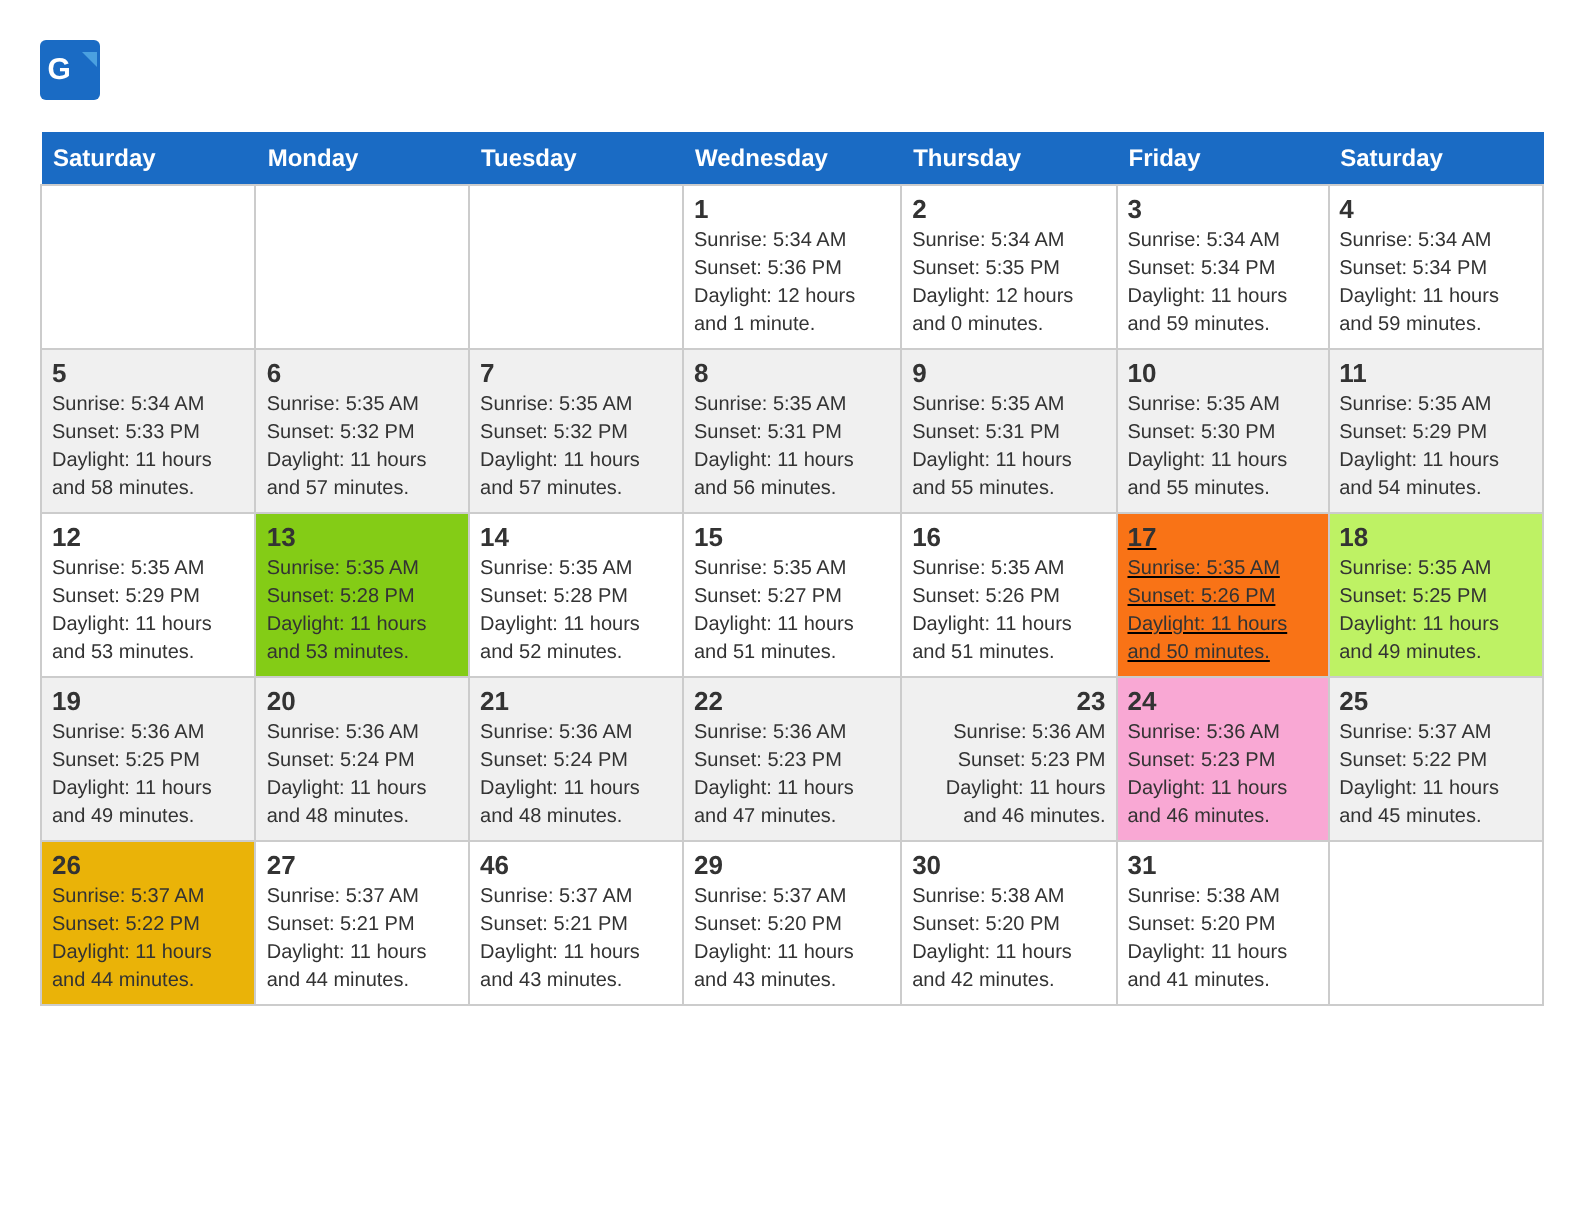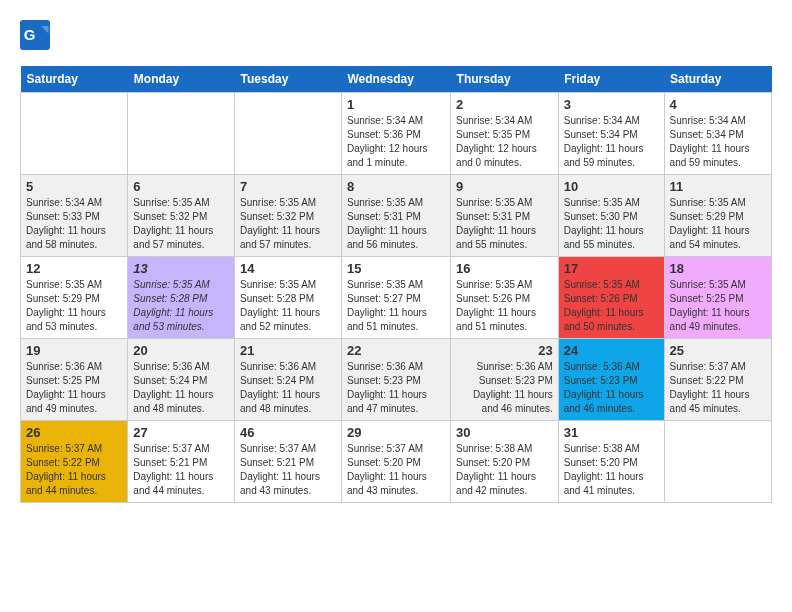--- a/index.html
+++ b/index.html
@@ -206,21 +206,21 @@
         </td>
       </tr>
       <tr class="row-odd">
         <td style="background-color: rgb(255, 255, 255);">
           <div class="day-number">12</div>
           <div class="day-info" style="white-space: pre-line;">Sunrise: 5:35 AM
 Sunset: 5:29 PM
 Daylight: 11 hours
 and 53 minutes.</div>
         </td>
-        <td style="background-color: #c4b5fd; font-style: italic;">
+        <td style="background-color: #84cc16;">
           <div class="day-number">13</div>
           <div class="day-info" style="white-space: pre-line;">Sunrise: 5:35 AM
 Sunset: 5:28 PM
 Daylight: 11 hours
 and 53 minutes.</div>
         </td>
         <td style="background-color: rgb(255, 255, 255);">
           <div class="day-number">14</div>
           <div class="day-info" style="white-space: pre-line;">Sunrise: 5:35 AM
 Sunset: 5:28 PM
@@ -234,28 +234,28 @@
 Daylight: 11 hours
 and 51 minutes.</div>
         </td>
         <td style="background-color: rgb(255, 255, 255);">
           <div class="day-number">16</div>
           <div class="day-info" style="white-space: pre-line;">Sunrise: 5:35 AM
 Sunset: 5:26 PM
 Daylight: 11 hours
 and 51 minutes.</div>
         </td>
-        <td style="background-color: #ef4444;">
+        <td style="background-color: #f97316; text-decoration: underline;">
           <div class="day-number">17</div>
           <div class="day-info" style="white-space: pre-line;">Sunrise: 5:35 AM
 Sunset: 5:26 PM
 Daylight: 11 hours
 and 50 minutes.</div>
         </td>
-        <td style="background-color: #f0abfc;">
+        <td style="background-color: #bef264;">
           <div class="day-number">18</div>
           <div class="day-info" style="white-space: pre-line;">Sunrise: 5:35 AM
 Sunset: 5:25 PM
 Daylight: 11 hours
 and 49 minutes.</div>
         </td>
       </tr>
       <tr class="row-even">
         <td style="background-color: rgb(240, 240, 240);">
           <div class="day-number">19</div>
@@ -285,21 +285,21 @@
 Daylight: 11 hours
 and 47 minutes.</div>
         </td>
         <td style="background-color: rgb(240, 240, 240); text-align: right;">
           <div class="day-number">23</div>
           <div class="day-info" style="white-space: pre-line;">Sunrise: 5:36 AM
 Sunset: 5:23 PM
 Daylight: 11 hours
 and 46 minutes.</div>
         </td>
-        <td style="background-color: #0ea5e9;">
+        <td style="background-color: #f9a8d4;">
           <div class="day-number">24</div>
           <div class="day-info" style="white-space: pre-line;">Sunrise: 5:36 AM
 Sunset: 5:23 PM
 Daylight: 11 hours
 and 46 minutes.</div>
         </td>
         <td style="background-color: rgb(240, 240, 240);">
           <div class="day-number">25</div>
           <div class="day-info" style="white-space: pre-line;">Sunrise: 5:37 AM
 Sunset: 5:22 PM

